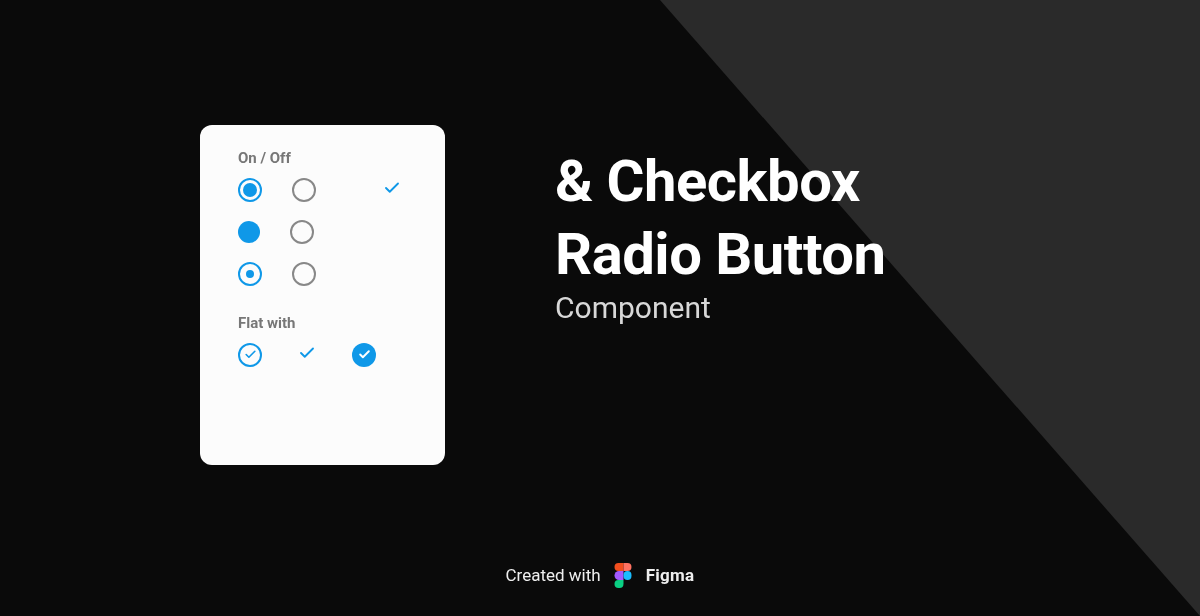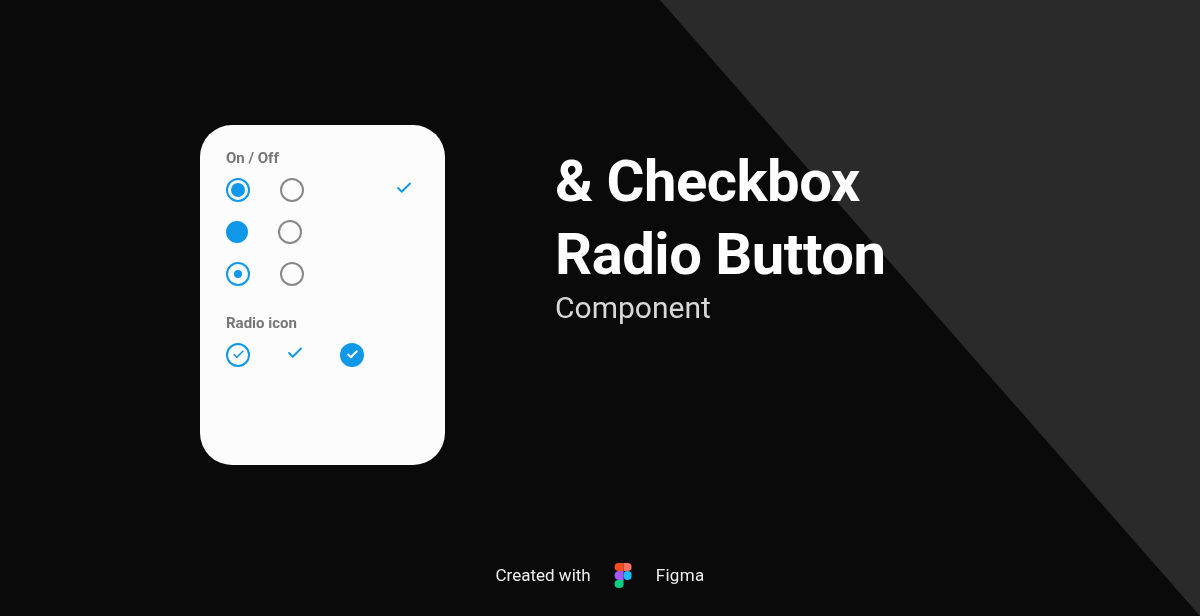--- a/index.html
+++ b/index.html
@@ -21,22 +21,22 @@
     clip-path: polygon(55% 0, 100% 0, 100% 100%);
     z-index: 0;
   }
   .card {
     position: absolute;
     left: 200px;
     top: 125px;
     width: 245px;
     height: 340px;
     background: #fcfcfc;
-    border-radius: 32px;
-    padding: 24px 26px;
+    border-radius: 12px;
+    padding: 24px 38px;
     z-index: 2;
   }
   .section-label {
     color: #777;
     font-size: 15px;
     font-weight: 700;
     margin-bottom: 10px;
   }
   .row {
     display: flex;
@@ -107,38 +107,38 @@
   }
   .headline h1 { font-size: 58px; font-weight: 700; line-height: 1.25; letter-spacing: -0.5px; }
   .headline .sub { font-size: 30px; font-weight: 400; color: #d8d8d8; }
   .footer {
     position: absolute;
     bottom: 28px;
     left: 50%;
     transform: translateX(-50%);
     display: flex;
     align-items: center;
-    gap: 24px;
+    gap: 14px;
     color: #eee;
     font-size: 17px;
     z-index: 2;
   }
   .figma-logo {
     display: inline-flex;
     flex-direction: column;
     width: 17px;
   }
   .figma-row { display: flex; }
   .fshape { width: 8.5px; height: 8.5px; }
   .fr { background: #f24e1e; border-radius: 5px 0 0 5px; }
   .fv { background: #a259ff; border-radius: 5px 0 0 5px; }
   .fg { background: #0acf83; border-radius: 5px 0 5px 5px; }
   .fo { background: #ff7262; border-radius: 0 5px 5px 0; }
   .fb { background: #1abcfe; border-radius: 50%; }
-  .figma-name { font-weight: 400; letter-spacing: 0.3px; }
+  .figma-name { font-weight: 700; letter-spacing: 0.3px; }
 </style>
 </head>
 <body>
 
 <div class="diag-bg"></div>
 
 <div class="card">
   <div class="section-label">On / Off</div>
 
   <div class="row">
@@ -159,21 +159,21 @@
   </div>
 
   <div class="row">
     <span class="radio-outer">
       <span class="radio-dot sm"></span>
     </span>
     <span class="radio-outer gray"></span>
   </div>
 
   <div class="flat-section">
-    <div class="section-label">Radio icon</div>
+    <div class="section-label">Flat with</div>
     <div class="flat-row">
       <span class="circle-check">
         <svg width="13" height="13" viewBox="0 0 24 24" fill="none" stroke="#0f98e8" stroke-width="3" stroke-linecap="round" stroke-linejoin="round">
             <polyline points="20 6 9 17 4 12"></polyline>
           </svg>
       </span>
       <span class="plain-check">
         <svg width="18" height="18" viewBox="0 0 24 24" fill="none" stroke="#0f98e8" stroke-width="2.5" stroke-linecap="round" stroke-linejoin="round">
             <polyline points="20 6 9 17 4 12"></polyline>
           </svg>

